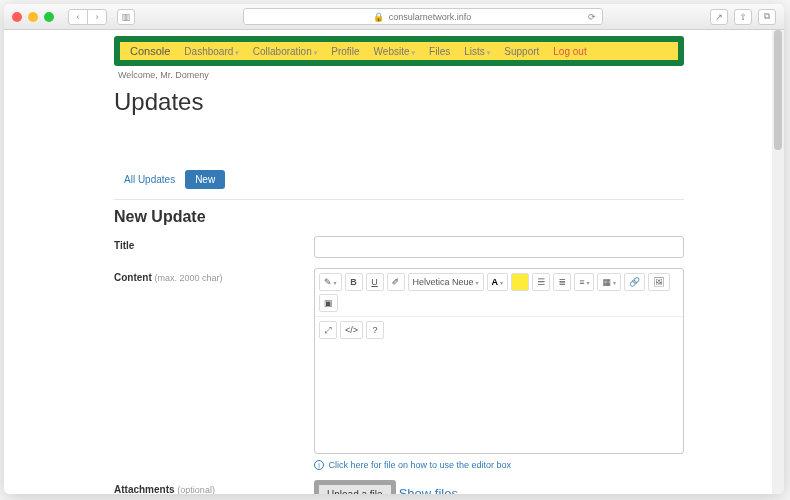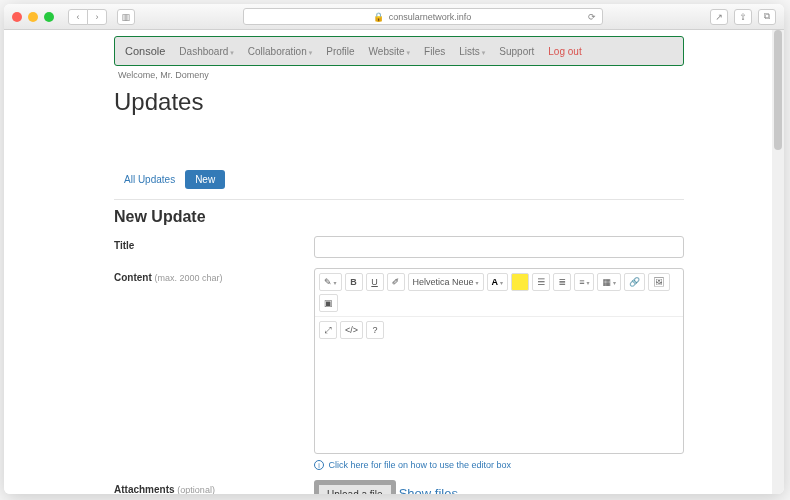--- a/index.html
+++ b/index.html
@@ -15,21 +15,21 @@
 .navbtn:last-child { border-radius:0 3px 3px 0; margin-left:-1px; }
 .addrwrap { flex:1; display:flex; justify-content:center; }
 .addr { width:360px; height:17px; background:#fff; border:1px solid #ccc; border-radius:3px; display:flex; align-items:center; justify-content:center; font-size:9px; color:#777; gap:4px; position:relative; }
 .addr .reload { position:absolute; right:6px; font-size:9px; color:#888; }
 .tbicons { display:flex; gap:6px; }
 .tbicon { width:18px; height:16px; border:1px solid #ccc; background:#fff; border-radius:3px; display:flex; align-items:center; justify-content:center; font-size:9px; color:#888; }
 .viewport { flex:1; overflow-y:auto; overflow-x:hidden; background:#fff; position:relative; }
 .scrollbar-track { position:absolute; right:0; top:0; width:12px; height:100%; background:#f0f0f0; }
 .scrollbar-thumb { position:absolute; right:2px; top:0; width:8px; height:120px; background:#c8c8c8; border-radius:4px; }
 .page { padding:0 100px 20px 110px; }
-.topnav { height:30px; background:#e5e5e5; border:1px solid #15803d; border-radius:3px; display:flex; align-items:center; padding:0 10px; gap:14px; margin-top:6px; }
+.topnav { height:30px; background:#fde047; border:6px solid #15803d; border-radius:3px; display:flex; align-items:center; padding:0 10px; gap:14px; margin-top:6px; }
 .topnav a { color:#777; font-size:10px; text-decoration:none; }
 .topnav a.brand { color:#555; font-size:11px; }
 .topnav a.logout { color:#d9534f; }
 .caret::after { content:"▾"; font-size:7px; margin-left:2px; color:#aaa; }
 .welcome { font-size:9px; color:#777; margin:4px 0 8px 4px; }
 h1 { font-size:24px; color:#333; margin-bottom:6px; font-weight:500; }
 .tabs { display:flex; gap:0; margin-bottom:10px; }
 .tab { padding:4px 10px; font-size:10px; border-radius:3px; cursor:pointer;margin-top:48px; }
 .tab.link { color:#337ab7; }
 .tab.active { background:#337ab7; color:#fff; }

